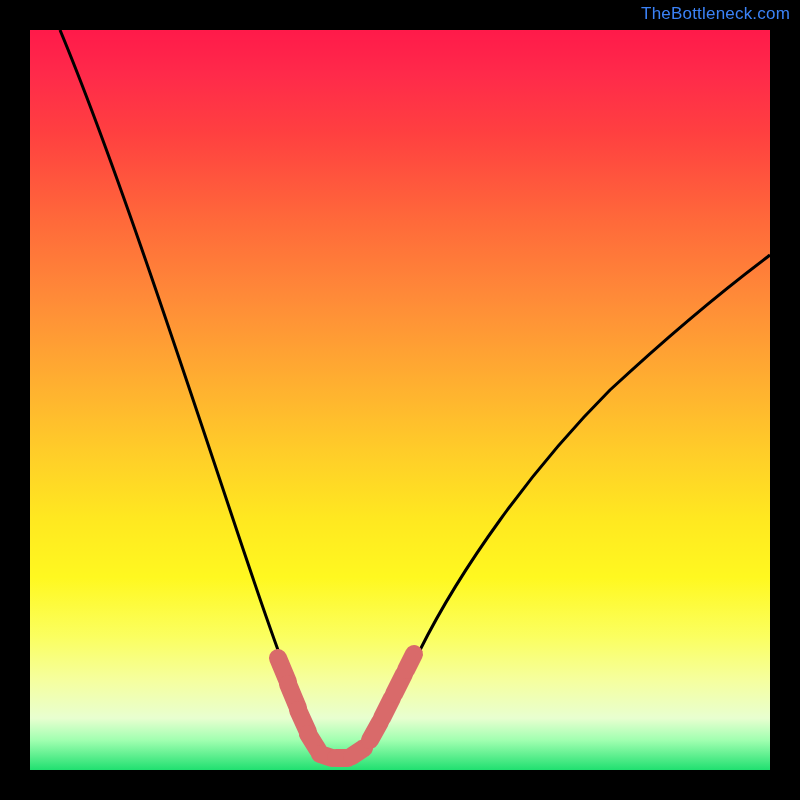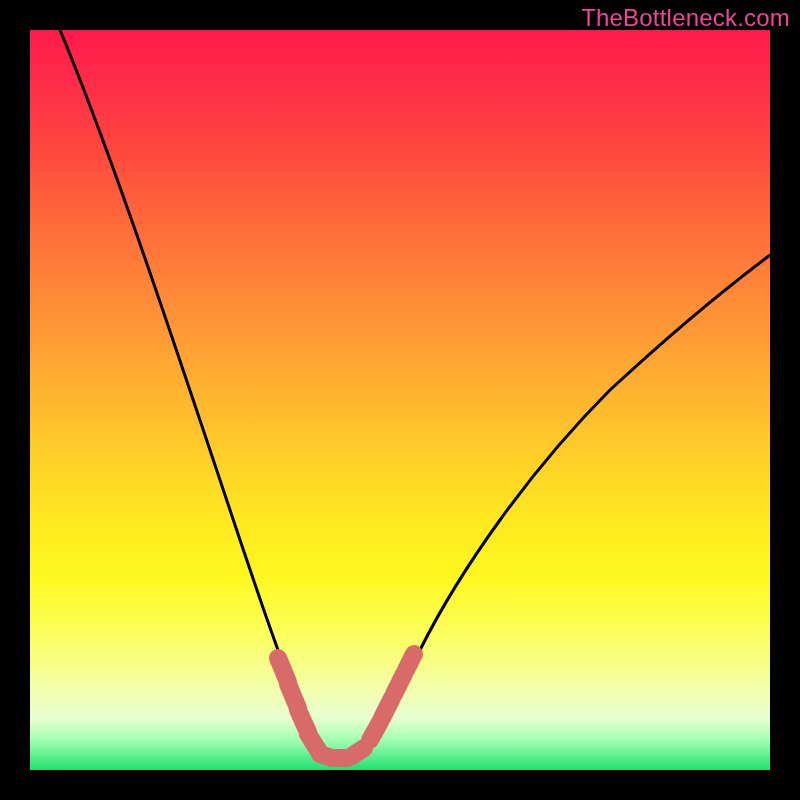--- a/index.html
+++ b/index.html
@@ -39,22 +39,22 @@
       #f5ffa0 88%,
       #e8ffd0 93%,
       #a0ffb0 96%,
       #20e070 100%
     );
   }
   .watermark {
     position: absolute;
     top: 4px;
     right: 10px;
-    color: #ec4899;
-    font-size: 24px;
+    color: #3b82f6;
+    font-size: 17px;
     letter-spacing: 0.2px;
     font-weight: 500;
     z-index: 5;
   }
   svg.curve {
     position: absolute;
     top: 30px;
     left: 30px;
     width: 740px;
     height: 740px;

